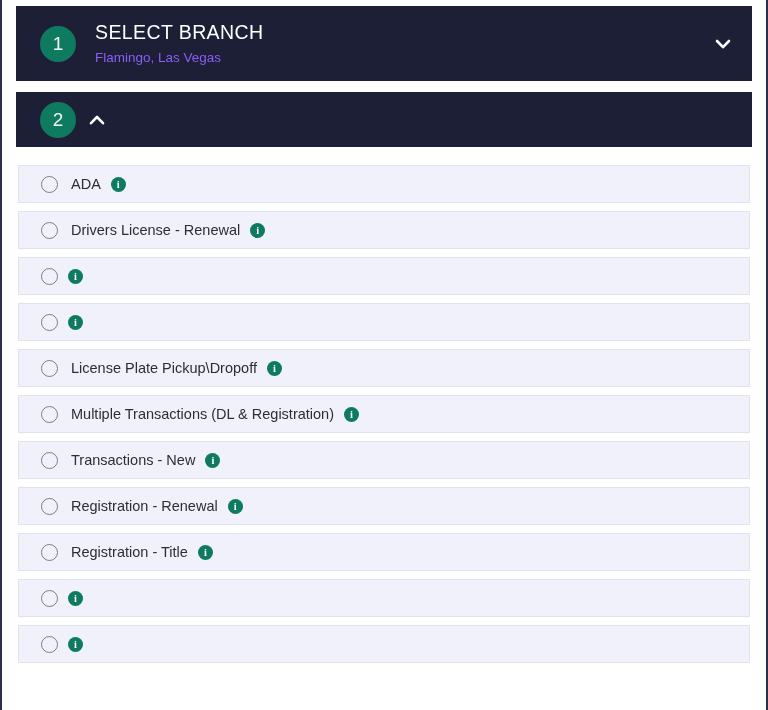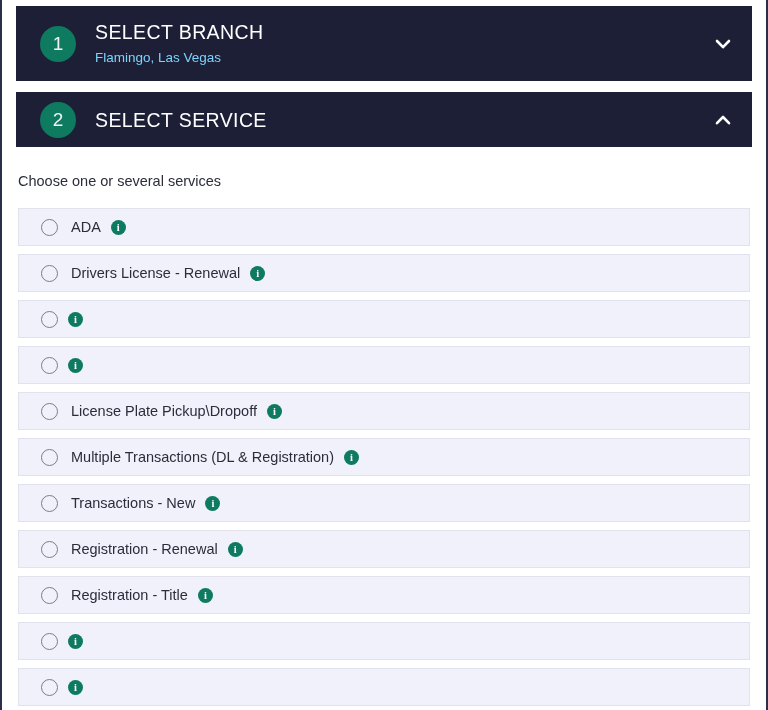--- a/index.html
+++ b/index.html
@@ -67,21 +67,21 @@
 
   .step-title {
     color: #ffffff;
     font-size: 19.5px;
     letter-spacing: 0.4px;
     font-weight: 400;
     line-height: 22px;
   }
 
   .step-sub {
-    color: #7dd3fc;
+    color: #8b5cf6;
     font-size: 13.5px;
     margin-top: 7px;
     line-height: 16px;
   }
 
   .chevron {
     flex: 0 0 auto;
     width: 22px;
     height: 22px;
     position: relative;
@@ -162,31 +162,27 @@
     </div>
     <div class="chevron">
       <svg width="22" height="22" viewBox="0 0 22 22" aria-hidden="true">
         <path d="M5 8 L11 14.2 L17 8" fill="none" stroke="#ffffff" stroke-width="2.6" stroke-linecap="round" stroke-linejoin="round"></path>
       </svg>
     </div>
   </div>
 
   <div class="step-header step2">
     <div class="step-badge">2</div>
-    <div class="step-textwrap">
-      <div class="step-title">SELECT SERVICE</div>
-    </div>
     <div class="chevron">
       <svg width="22" height="22" viewBox="0 0 22 22" aria-hidden="true">
         <path d="M5 14.2 L11 8 L17 14.2" fill="none" stroke="#ffffff" stroke-width="2.6" stroke-linecap="round" stroke-linejoin="round"></path>
       </svg>
     </div>
   </div>
 
-  <div class="instruction">Choose one or several services</div>
 
   <div class="service-list" id="service-list">
       <div class="service-row">
         <div class="radio"></div>
         <span class="service-label">ADA</span>
         <span class="info-icon">i</span>
       </div>
       <div class="service-row">
         <div class="radio"></div>
         <span class="service-label">Drivers License - Renewal</span>

